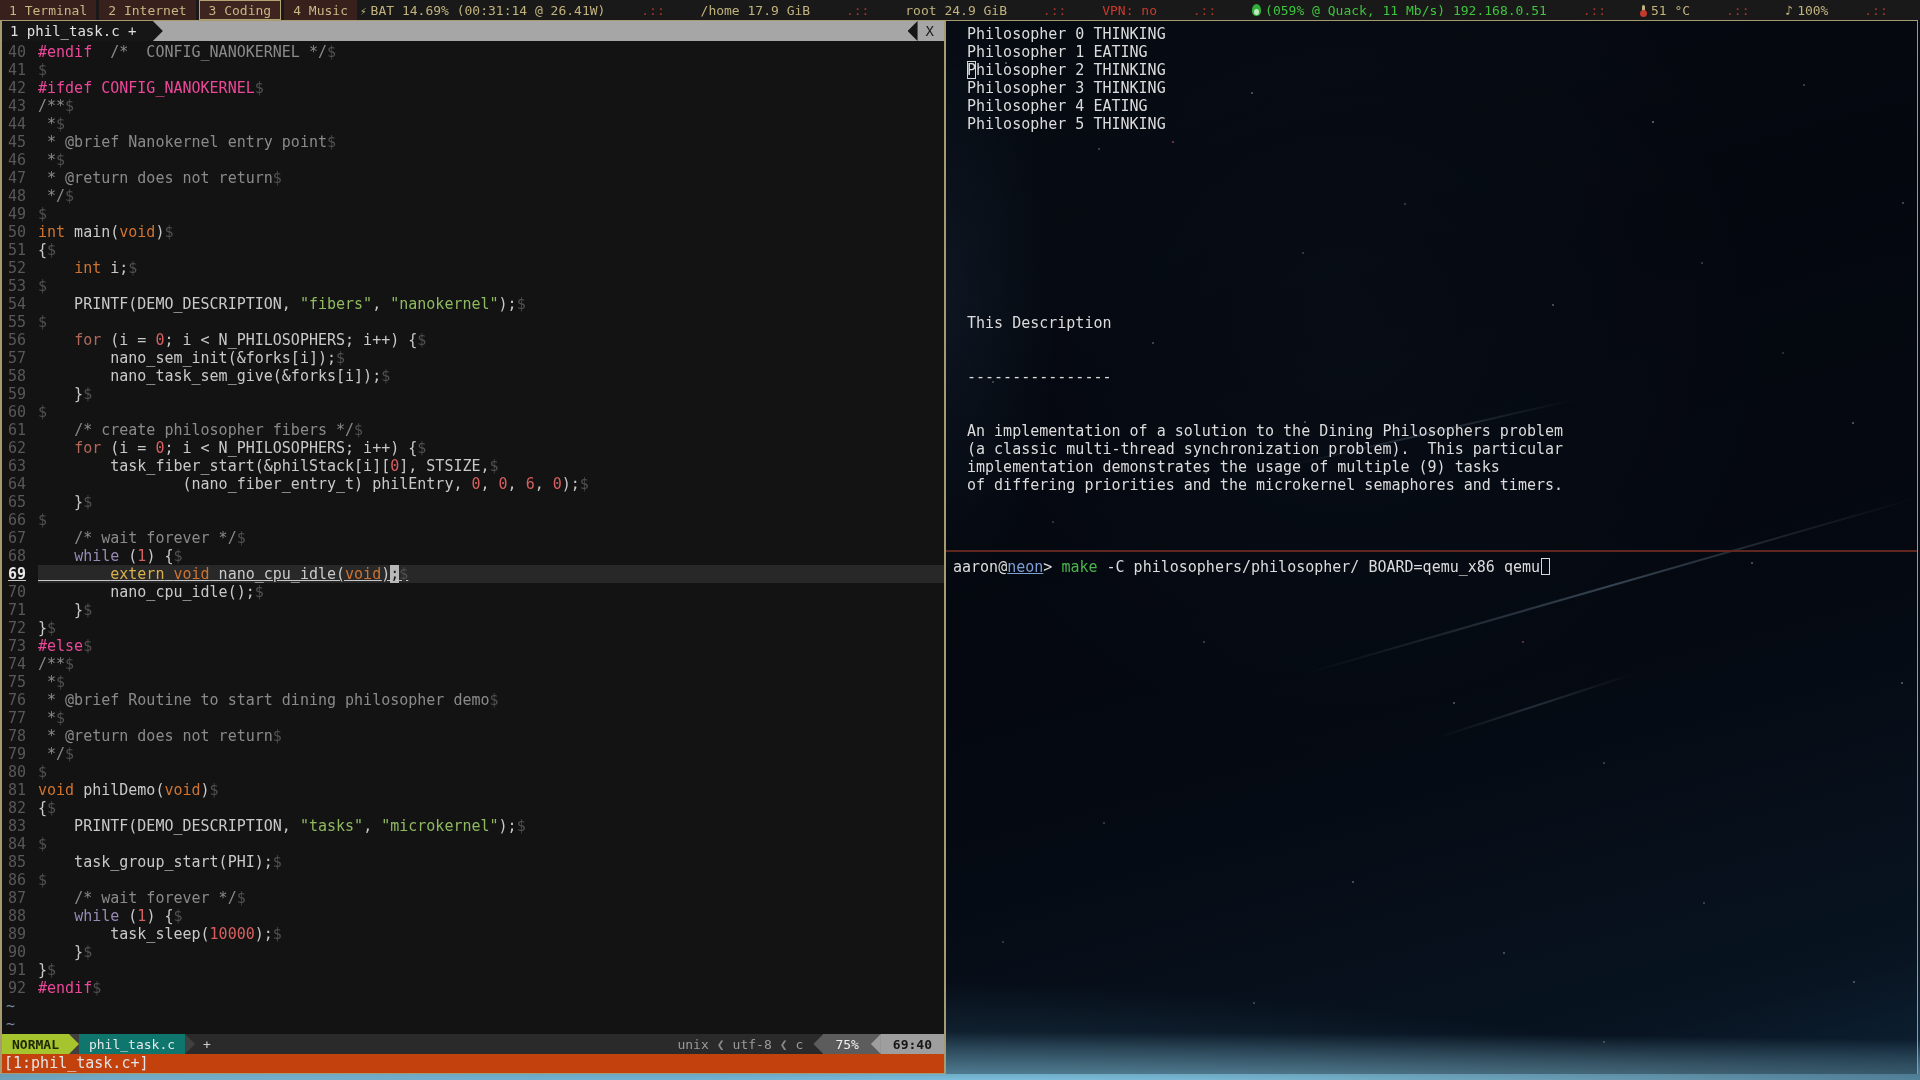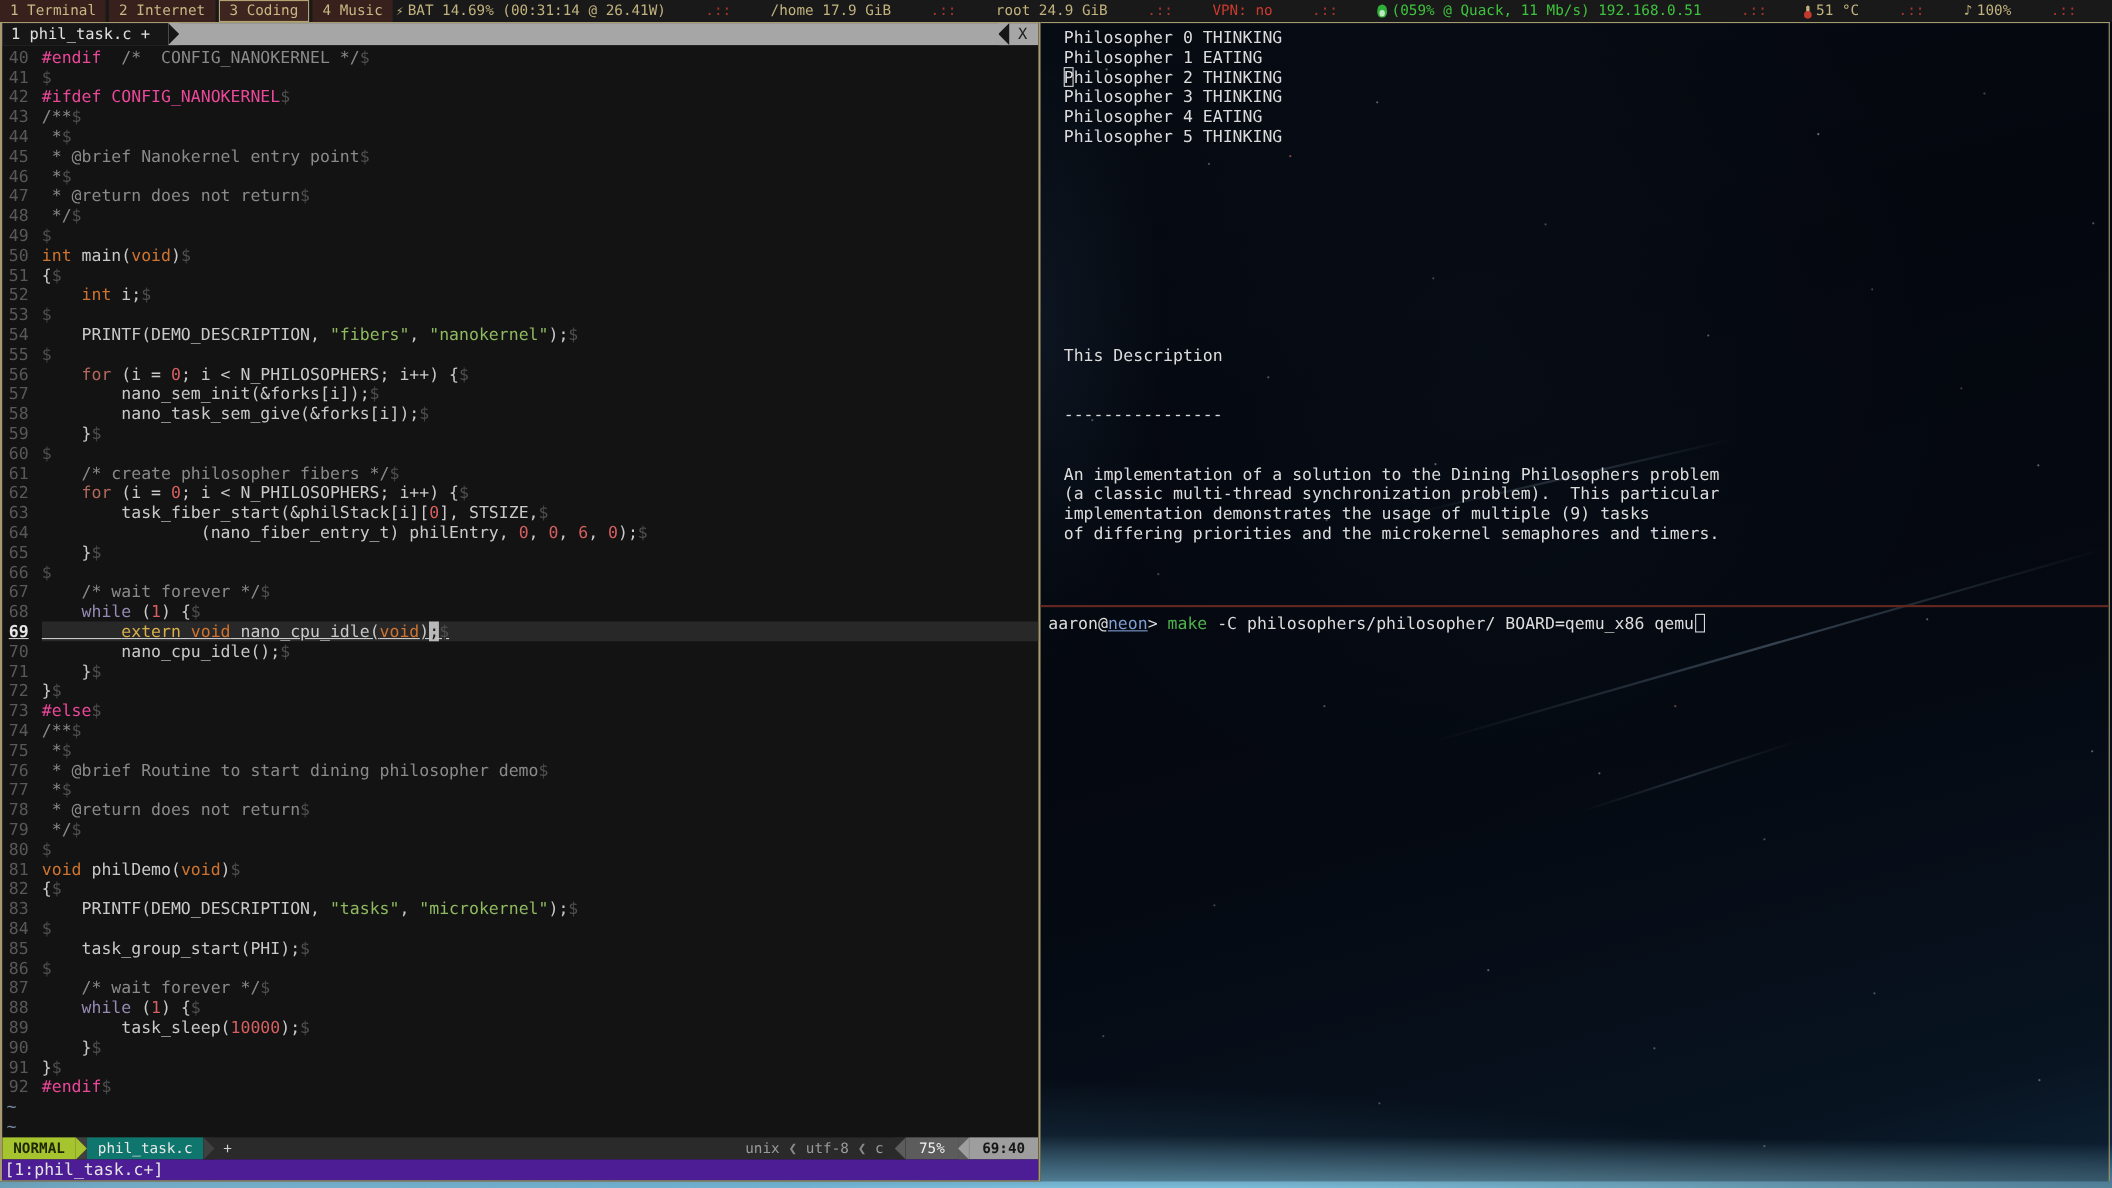--- a/index.html
+++ b/index.html
@@ -103,21 +103,21 @@
   .t-file { background:#2a2a2a; } .t-file::after { background:#404040; clip-path:polygon(0 0,100% 50%,0 100%); }
   .sl-plus { color:#d0d0d0; padding:0 8px; display:flex; align-items:center; }
   .sl-fill { flex:1; }
   .sl-right { color:#9a9a9a; display:flex; align-items:center; white-space:pre; }
   .sl-thin { color:#8a8a8a; padding:0 8px; }
   .t-pct { background:#2a2a2a; margin-left:10px; } .t-pct::after { background:#5c5c5c; clip-path:polygon(100% 0,0 50%,100% 100%); }
   .sl-pct { background:#5c5c5c; color:#f0f0f0; padding:0 12px; display:flex; align-items:center; }
   .t-pos { background:#5c5c5c; } .t-pos::after { background:#9e9e9e; clip-path:polygon(100% 0,0 50%,100% 100%); }
   .sl-pos { background:#9e9e9e; color:#161616; font-weight:bold; padding:0 12px; display:flex; align-items:center; }
 
-  .hardstatus { height:19px; background:#4c1d95; color:#e4e4e4; font-size:15px; line-height:19px; padding-left:2px; flex:none; white-space:pre; }
+  .hardstatus { height:19px; background:#c2410c; color:#e4e4e4; font-size:15px; line-height:19px; padding-left:2px; flex:none; white-space:pre; }
 
   
   .rt-top { height:529px; flex:none; overflow:hidden;margin-left:14px; }
   .rt-divider { height:2px; background:#5f2720; flex:none; }
   .rt-bottom { flex:1; }
   .tblock { font-size:15px; line-height:18px; color:#dcdcdc; white-space:pre; padding-left:7px; }
   .phil-block { padding-top:4px; }
   .tline { height:18px; }
   .hollow { outline:1px solid #d8d8d8; outline-offset:-1px; }
   .demo-block { margin-top:145px; }

